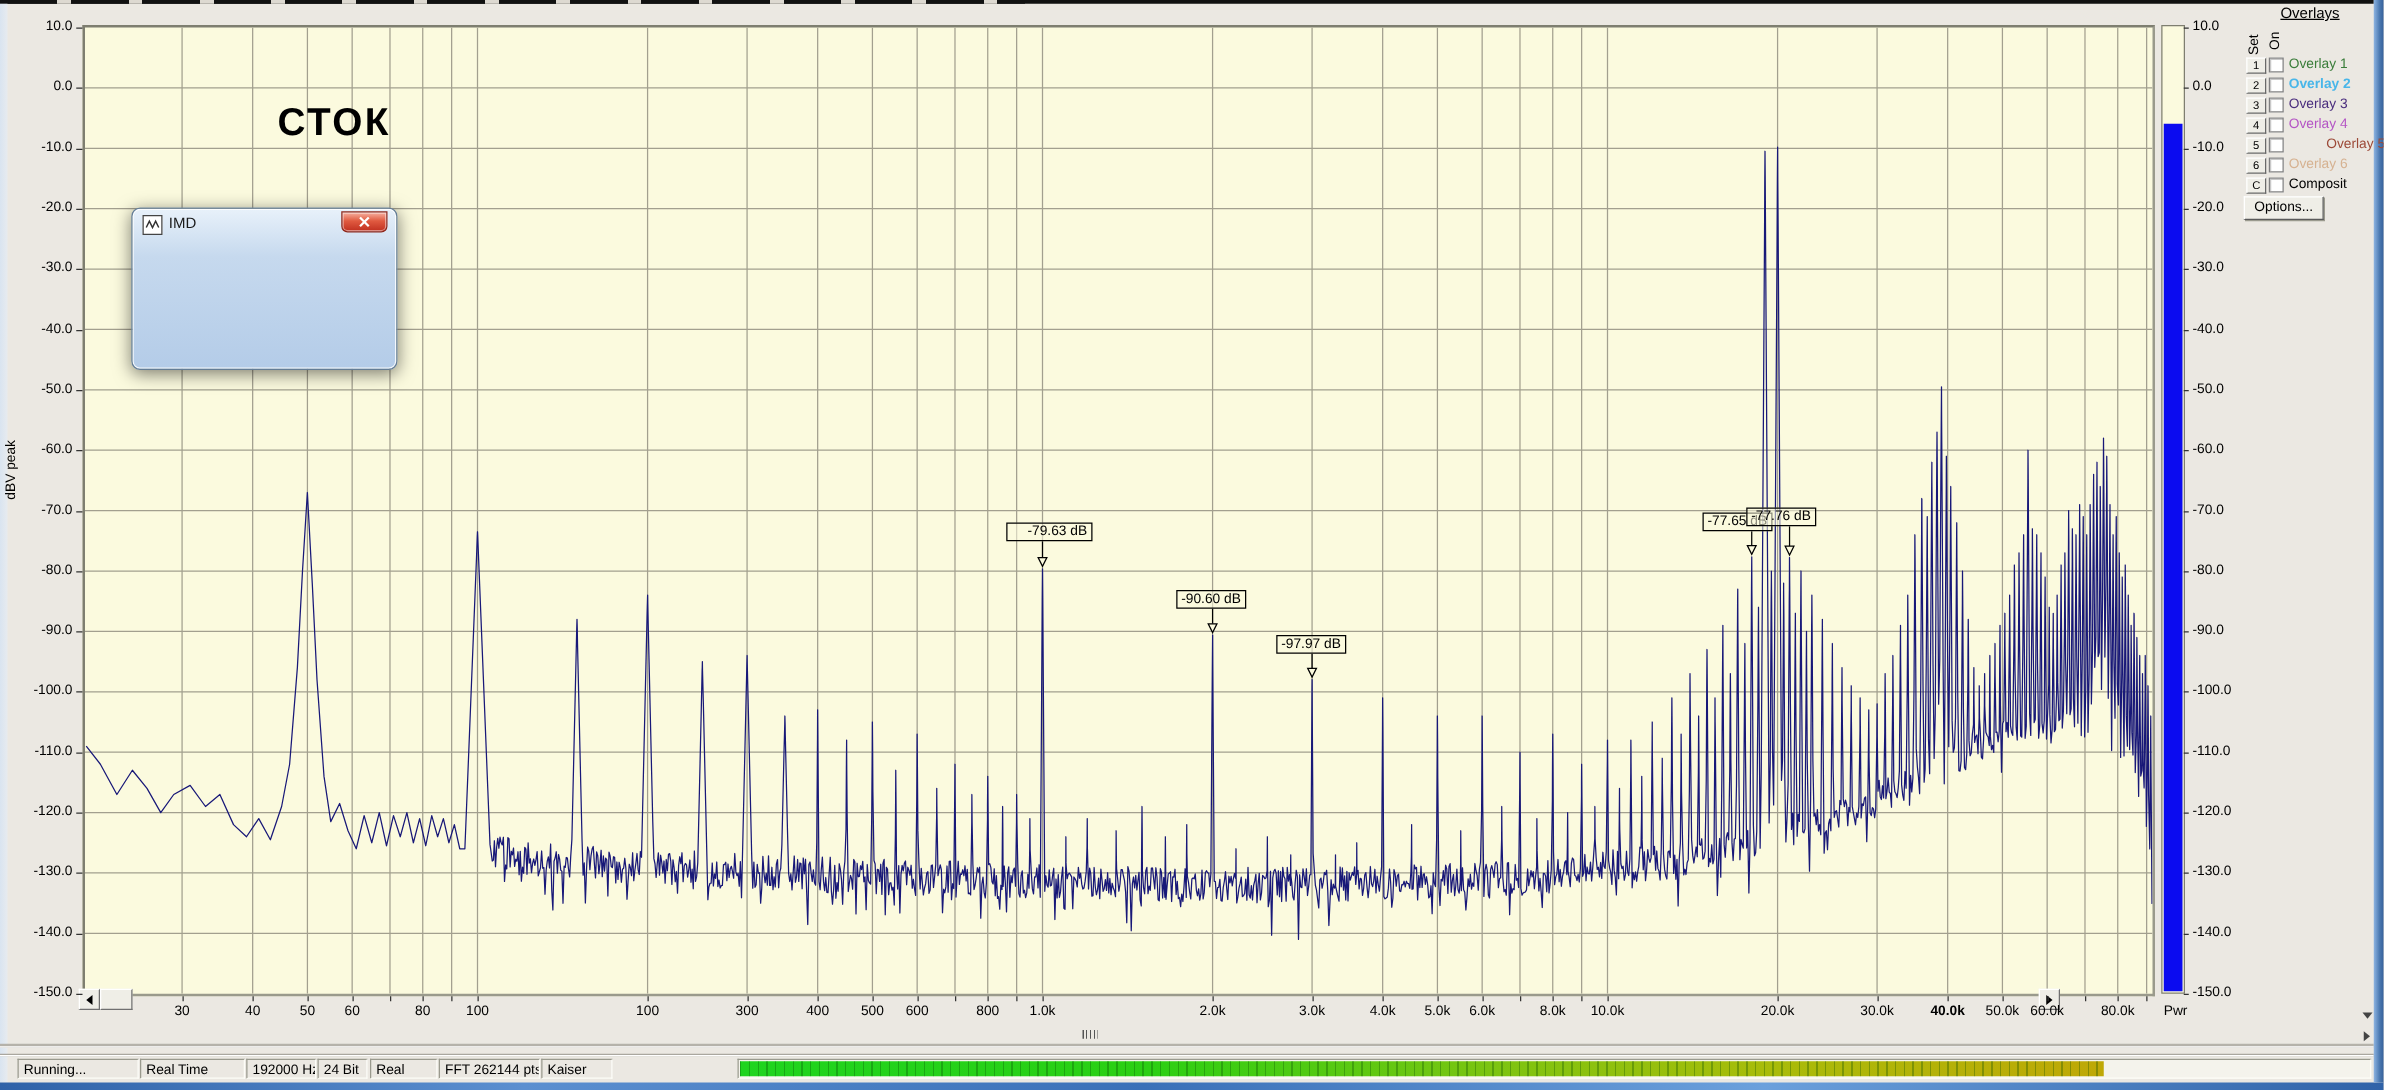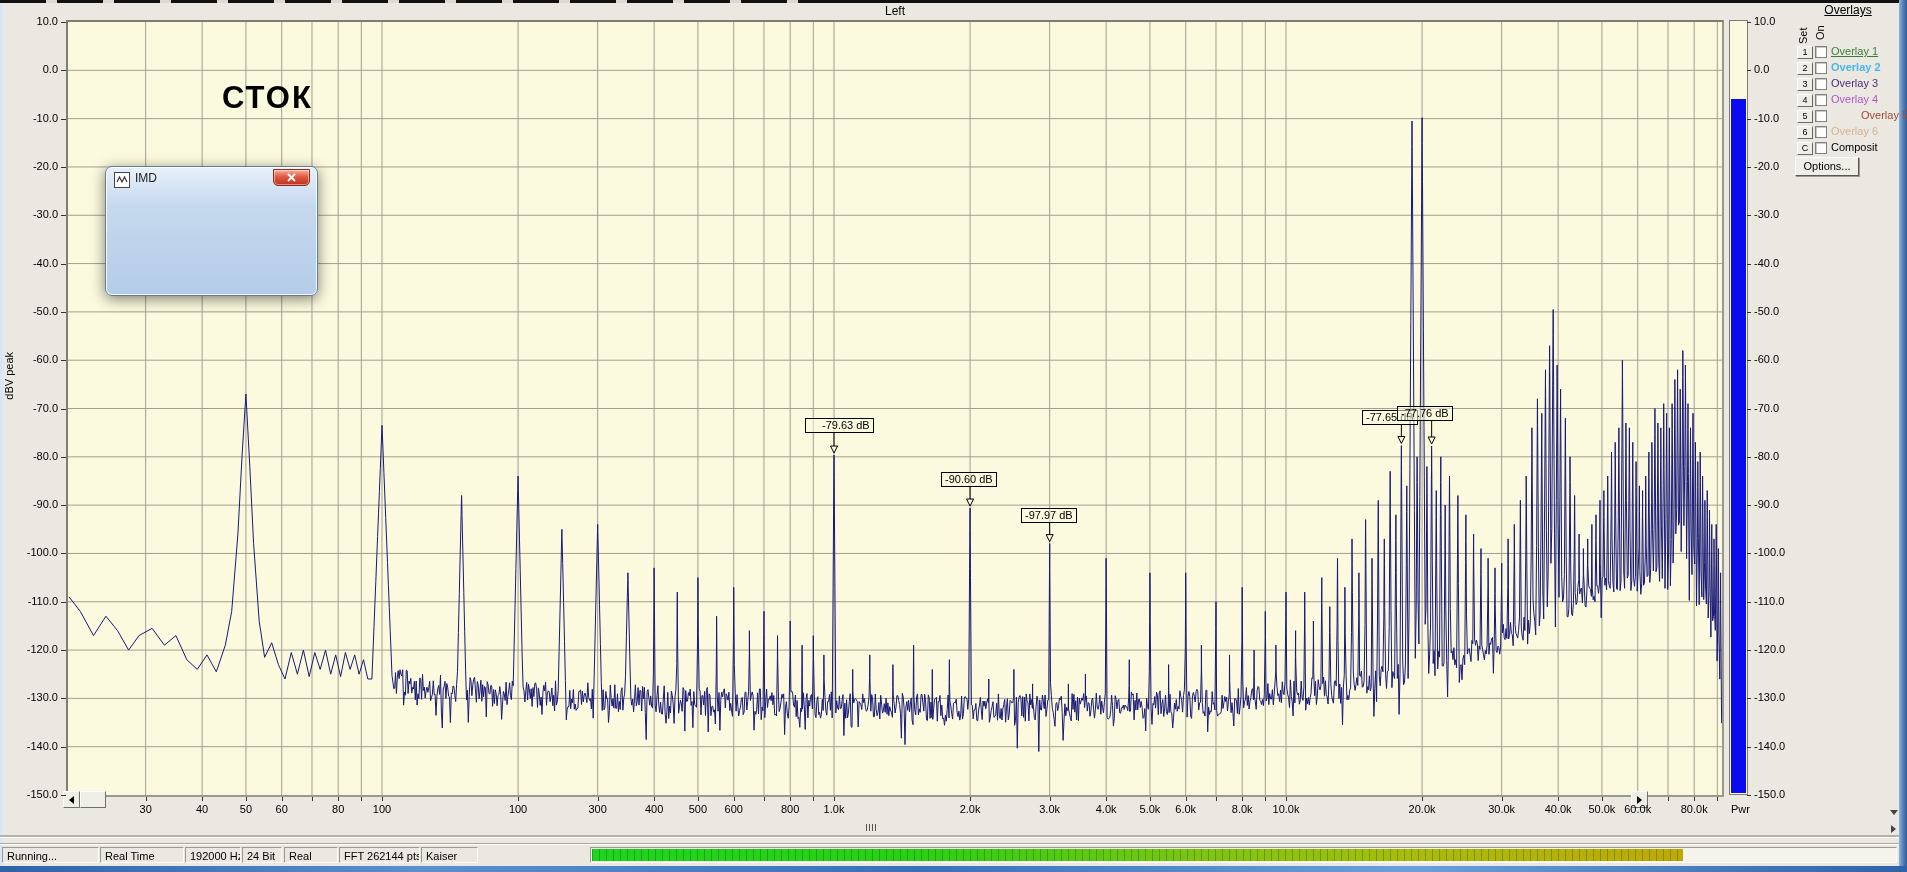--- a/index.html
+++ b/index.html
@@ -55,21 +55,21 @@
   #grip{left:866px;top:824px;width:12px;height:7px;
         background:repeating-linear-gradient(90deg,#555 0 1px,transparent 1px 3px);}
   #glyph-down{left:1890px;top:810px;width:0;height:0;border-left:4px solid transparent;
         border-right:4px solid transparent;border-top:5px solid #444;}
   #glyph-right{left:1891px;top:825px;width:0;height:0;border-top:4px solid transparent;
         border-bottom:4px solid transparent;border-left:5px solid #444;}
   #groove{left:0;top:835px;width:1899px;height:2px;background:#b5b2aa;border-bottom:1px solid #fff;}
   
   #status-groove{left:0;top:843px;width:1899px;height:1px;background:#aaa79f;border-bottom:1px solid #fff;}
   .sfield{position:absolute;top:847px;height:16px;line-height:16px;padding-left:4px;font-size:11px;
-        border:1px solid;border-color:#9a9a8e #fdfdf8 #fdfdf8 #9a9a8e;overflow:hidden;white-space:nowrap;box-sizing:border-box;}
+        border:1px solid;border-color:#9a9a8e #fdfdf8 #fdfdf8 #9a9a8e;overflow:hidden;white-space:nowrap;box-sizing:border-box;margin-left:12px;}
   #smeter{left:590px;top:847px;width:1307px;height:16px;background:#f4f3ec;border:1px solid;
         border-color:#9a9a8e #fdfdf8 #fdfdf8 #9a9a8e;box-sizing:border-box;}
   #smeter-fill{position:absolute;left:1px;top:1px;height:12px;
         background:linear-gradient(90deg,#1fd41f 0%,#2bcf13 30%,#7cc411 55%,#a8bc0a 75%,#bfa806 100%);}
   #smeter-fill:after{content:"";position:absolute;inset:0;
         background:repeating-linear-gradient(90deg,rgba(0,70,0,.3) 0 1px,transparent 1px 7px);}
   
   #imd{left:105px;top:166px;width:211px;height:128px;border-radius:7px;z-index:10;
        background:linear-gradient(180deg,#e8f1fa,#c6d9ee 30%,#b4cce8);
        border:1px solid #647d96;box-shadow:0 3px 14px rgba(0,0,0,.5),inset 0 0 0 1px rgba(255,255,255,.85);}
@@ -86,21 +86,20 @@
 </style>
 </head>
 <body>
 
 <div id="app">
 
   <div class="abs" id="top-strip"></div>
   <div class="abs" id="menu-remnant"></div>
   <div class="abs" id="left-sliver"></div>
 
-  <div class="abs" id="plot-title">Left</div>
 
   <div class="abs" id="ylab-rot">dBV peak</div>
 
   <div class="abs" id="plot">
     <svg id="spec" width="1654" height="773" viewBox="0 0 1654 773">
         <line x1="77.65880713328738" y1="0" x2="77.65880713328738" y2="773" stroke="#a29f8e" stroke-width="1"></line>
         <line x1="134.131116080239" y1="0" x2="134.131116080239" y2="773" stroke="#a29f8e" stroke-width="1"></line>
         <line x1="177.9344419598805" y1="0" x2="177.9344419598805" y2="773" stroke="#a29f8e" stroke-width="1"></line>
         <line x1="213.7243651734069" y1="0" x2="213.7243651734069" y2="773" stroke="#a29f8e" stroke-width="1"></line>
         <line x1="243.98431408644407" y1="0" x2="243.98431408644407" y2="773" stroke="#a29f8e" stroke-width="1"></line>
@@ -328,27 +327,27 @@
     <div class="xlab" style="left: 812px; top: 803px;">1.0k</div>
     <div class="xlab" style="left: 948.066px; top: 803px;">2.0k</div>
     <div class="xlab" style="left: 1027.66px; top: 803px;">3.0k</div>
     <div class="xlab" style="left: 1084.13px; top: 803px;">4.0k</div>
     <div class="xlab" style="left: 1127.93px; top: 803px;">5.0k</div>
     <div class="xlab" style="left: 1163.72px; top: 803px;">6.0k</div>
     <div class="xlab" style="left: 1220.2px; top: 803px;">8.0k</div>
     <div class="xlab" style="left: 1264px; top: 803px;">10.0k</div>
     <div class="xlab" style="left: 1400.07px; top: 803px;">20.0k</div>
     <div class="xlab" style="left: 1479.66px; top: 803px;">30.0k</div>
-    <div class="xlab" style="left: 1536.13px; top: 803px;">40.0k</div>
+    <div class="xlab" style="left: 1536.13px; top: 803px; font-weight: bold;">40.0k</div>
     <div class="xlab" style="left: 1579.93px; top: 803px;">50.0k</div>
     <div class="xlab" style="left: 1615.72px; top: 803px;">60.0k</div>
     <div class="xlab" style="left: 1672.2px; top: 803px;">80.0k</div>
     <div class="ovb" style="left: 1797px; top: 46px;">1</div>
     <div class="cb" style="left: 1815px; top: 46px;"></div>
-    <div class="ovlab" style="left: 1831px; top: 45px; color: rgb(58, 125, 58); text-decoration: underline;">Overlay 1</div>
+    <div class="ovlab" style="left: 1831px; top: 45px; color: rgb(58, 125, 58);">Overlay 1</div>
     <div class="ovb" style="left: 1797px; top: 62px;">2</div>
     <div class="cb" style="left: 1815px; top: 62px;"></div>
     <div class="ovlab" style="left: 1831px; top: 61px; color: rgb(73, 182, 233); font-weight: bold;">Overlay 2</div>
     <div class="ovb" style="left: 1797px; top: 78px;">3</div>
     <div class="cb" style="left: 1815px; top: 78px;"></div>
     <div class="ovlab" style="left: 1831px; top: 77px; color: rgb(74, 45, 125);">Overlay 3</div>
     <div class="ovb" style="left: 1797px; top: 94px;">4</div>
     <div class="cb" style="left: 1815px; top: 94px;"></div>
     <div class="ovlab" style="left: 1831px; top: 93px; color: rgb(180, 85, 197);">Overlay 4</div>
     <div class="ovb" style="left: 1797px; top: 110px;">5</div>

